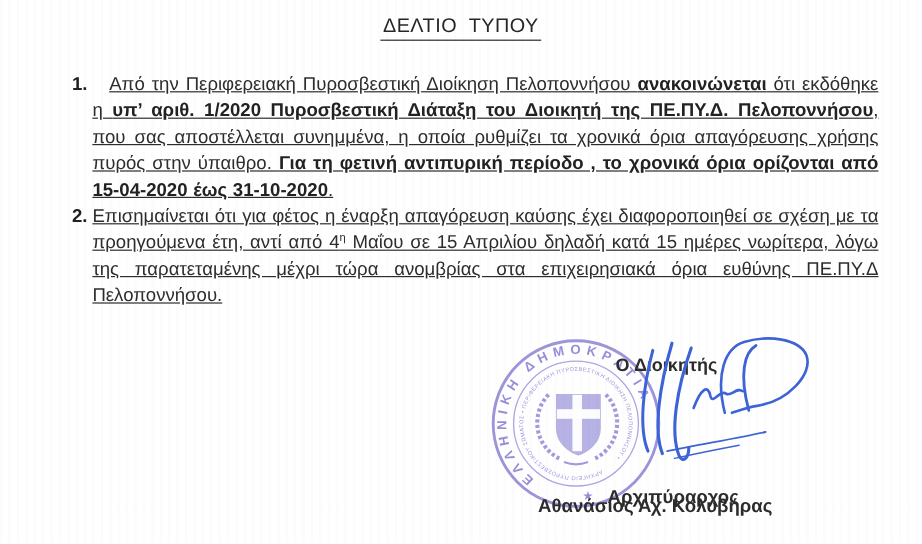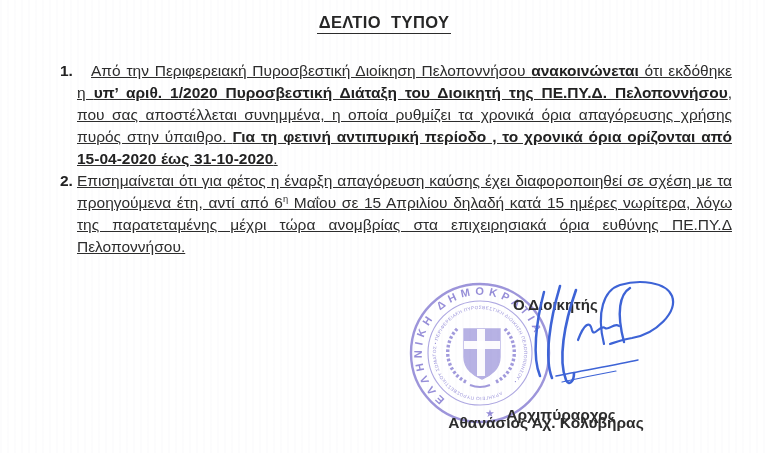--- a/index.html
+++ b/index.html
@@ -13,21 +13,21 @@
     background:
       repeating-linear-gradient(90deg,
         rgba(130,130,170,0.025) 0px, rgba(130,130,170,0.025) 2px,
         rgba(0,0,0,0) 2px, rgba(0,0,0,0) 7px),
       #ffffff;
     color:var(--ink,#2d2d2d);
   }
   
   .title-row{position:absolute;top:13px;left:0;width:100%;text-align:center;}
   .title{
-    display:inline-block;font-weight:700;font-size:16.5px;
+    display:inline-block;font-weight:400;font-size:16.5px;
     letter-spacing:0.4px;white-space:pre;color:#262626;
     border-bottom:1.7px solid #2b2b2b;padding:0 2px 1px 2px;
   }
   
   .body-list{position:absolute;left:58px;top:60px;width:676px;}
   .item{position:relative;padding-left:19px;margin:0;}
   .num{position:absolute;left:2px;top:0;font-weight:700;font-size:15.5px;line-height:22px;color:#222;}
   .para{
     margin:0;width:655px;text-align:justify;
     font-size:15.5px;line-height:22px;color:#2d2d2d;
@@ -63,21 +63,21 @@
     <span class="title">ΔΕΛΤΙΟ  ΤΥΠΟΥ</span>
   </div>
 
   <div class="body-list">
     <div class="item">
       <span class="num">1.</span>
       <p class="para indent"><span>Από την Περιφερειακή Πυροσβεστική Διοίκηση Πελοποννήσου </span><span class="b">ανακοινώνεται</span><span> ότι εκδόθηκε η </span><span class="b">υπ’ αριθ. 1/2020 Πυροσβεστική Διάταξη του Διοικητή της ΠΕ.ΠΥ.Δ. Πελοποννήσου</span><span>, που σας αποστέλλεται συνημμένα,  η οποία  ρυθμίζει τα χρονικά όρια απαγόρευσης  χρήσης πυρός στην ύπαιθρο. </span><span class="b">Για τη φετινή αντιπυρική περίοδο , το χρονικά όρια ορίζονται  από 15-04-2020 έως 31-10-2020</span><span>.</span></p>
     </div>
     <div class="item">
       <span class="num">2.</span>
-      <p class="para"><span>Επισημαίνεται ότι για φέτος  η  έναρξη απαγόρευση καύσης έχει  διαφοροποιηθεί σε σχέση με τα προηγούμενα έτη, αντί από 6</span><span class="sup">η</span><span> Μαΐου σε 15 Απριλίου δηλαδή κατά 15 ημέρες νωρίτερα, λόγω της παρατεταμένης μέχρι τώρα ανομβρίας στα επιχειρησιακά όρια ευθύνης ΠΕ.ΠΥ.Δ Πελοποννήσου.</span></p>
+      <p class="para"><span>Επισημαίνεται ότι για φέτος  η  έναρξη απαγόρευση καύσης έχει  διαφοροποιηθεί σε σχέση με τα προηγούμενα έτη, αντί από 4</span><span class="sup">η</span><span> Μαΐου σε 15 Απριλίου δηλαδή κατά 15 ημέρες νωρίτερα, λόγω της παρατεταμένης μέχρι τώρα ανομβρίας στα επιχειρησιακά όρια ευθύνης ΠΕ.ΠΥ.Δ Πελοποννήσου.</span></p>
     </div>
   </div>
 
   <div class="sig">
 
     <svg class="stamp" viewBox="0 0 148 148" aria-hidden="true">
       <defs>
         <path id="ringOuter" d="M74,74 m-58,0 a58,58 0 1,1 116,0 a58,58 0 1,1 -116,0"></path>
         <path id="ringInner" d="M74,74 m-44,0 a44,44 0 1,1 88,0 a44,44 0 1,1 -88,0"></path>
       </defs>

